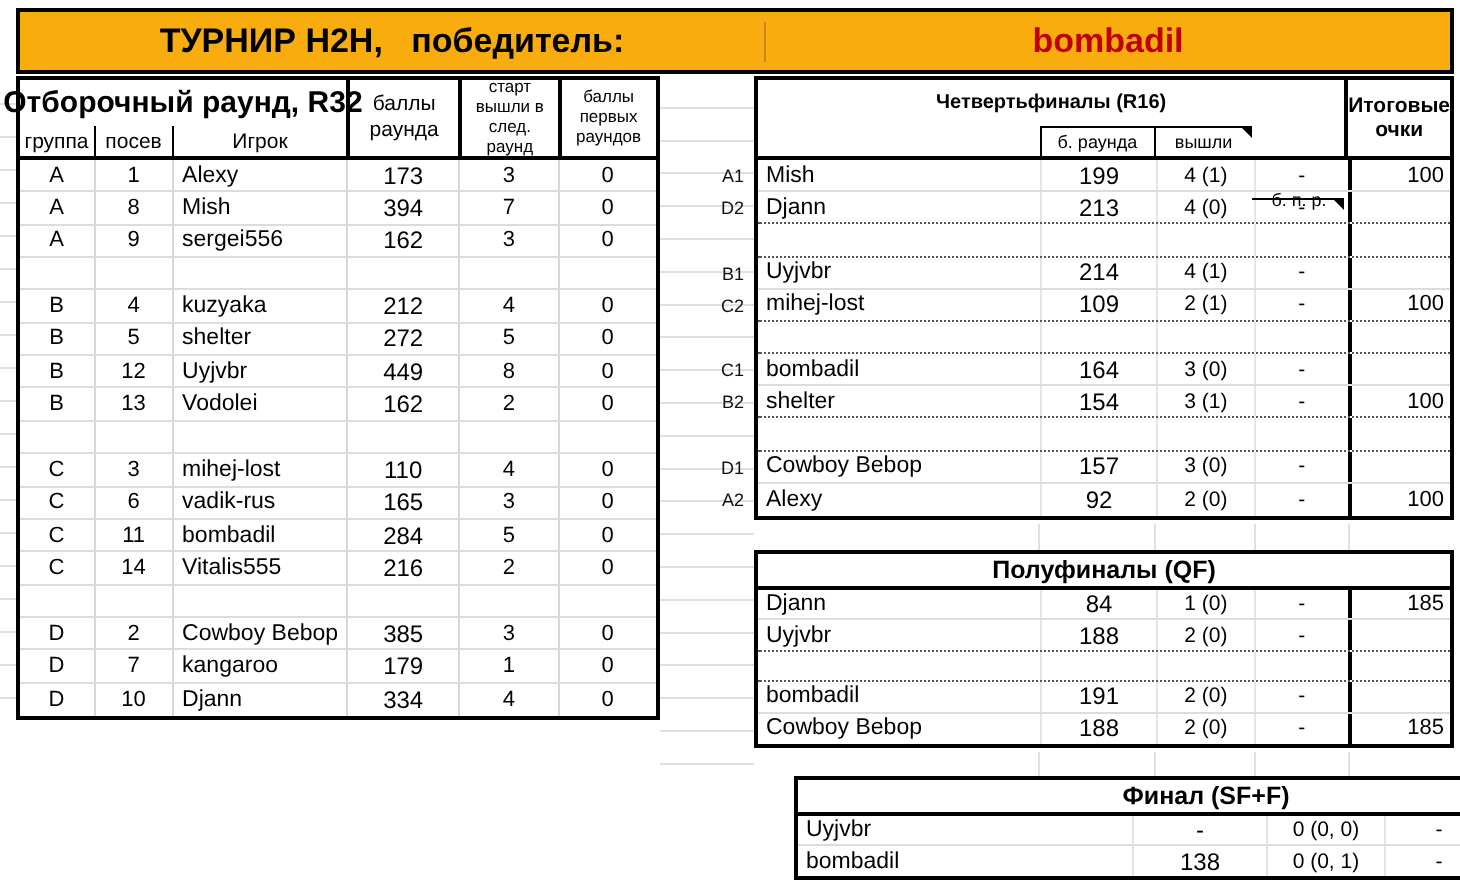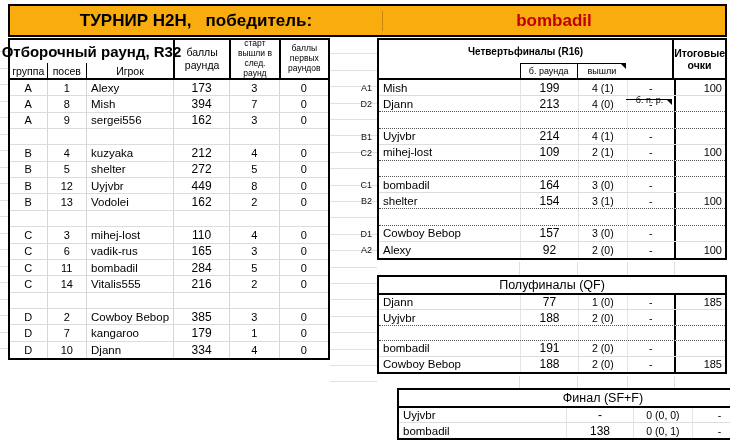--- a/index.html
+++ b/index.html
@@ -86,21 +86,21 @@
   .tri{position:absolute;top:0;right:0;width:0;height:0;
     border-top:5px solid #000;border-left:5px solid transparent;}
   .qf-body{display:grid;grid-template-rows:repeat(11,1fr);height:178px;}
 
   
   .sfbox{position:absolute;left:377px;top:275px;width:350px;height:99px;box-sizing:border-box;
     border:2px solid var(--border,#000);background:#fff;}
   .finbox{position:absolute;left:397px;top:388px;width:412px;height:52px;box-sizing:border-box;
     border:2px solid var(--border,#000);background:#fff;}
   .box-title{height:16px;border-bottom:2px solid var(--border,#000);display:flex;
-    align-items:center;justify-content:center;font-weight:normal;font-size:12.5px;}
+    align-items:center;justify-content:center;font-weight:bold;font-size:12.5px;}
   .sf-body{display:grid;grid-template-rows:repeat(5,1fr);height:77px;}
   .fin-body{display:grid;grid-template-rows:repeat(2,1fr);height:30px;}
 </style>
 </head>
 <body>
 
 <div class="sheet">
 
   <div class="margin-strip"></div>
   <div class="gap-strip"></div>
@@ -411,21 +411,21 @@
         </div>
       </div>
   </div>
 
   <div class="sfbox">
     <div class="box-title">Полуфиналы (QF)</div>
     <div class="sf-body">
 
         <div class="rrow sep-gray">
           <span class="qc c-name">Djann</span>
-          <span class="qc c-pts">77</span>
+          <span class="qc c-pts">84</span>
           <span class="qc c-adv">1 (0)</span>
           <span class="qc c-bpr">-</span>
           <span class="qc c-tot">185</span>
         </div>
 
         <div class="rrow sep-dotted">
           <span class="qc c-name">Uyjvbr</span>
           <span class="qc c-pts">188</span>
           <span class="qc c-adv">2 (0)</span>
           <span class="qc c-bpr">-</span>

